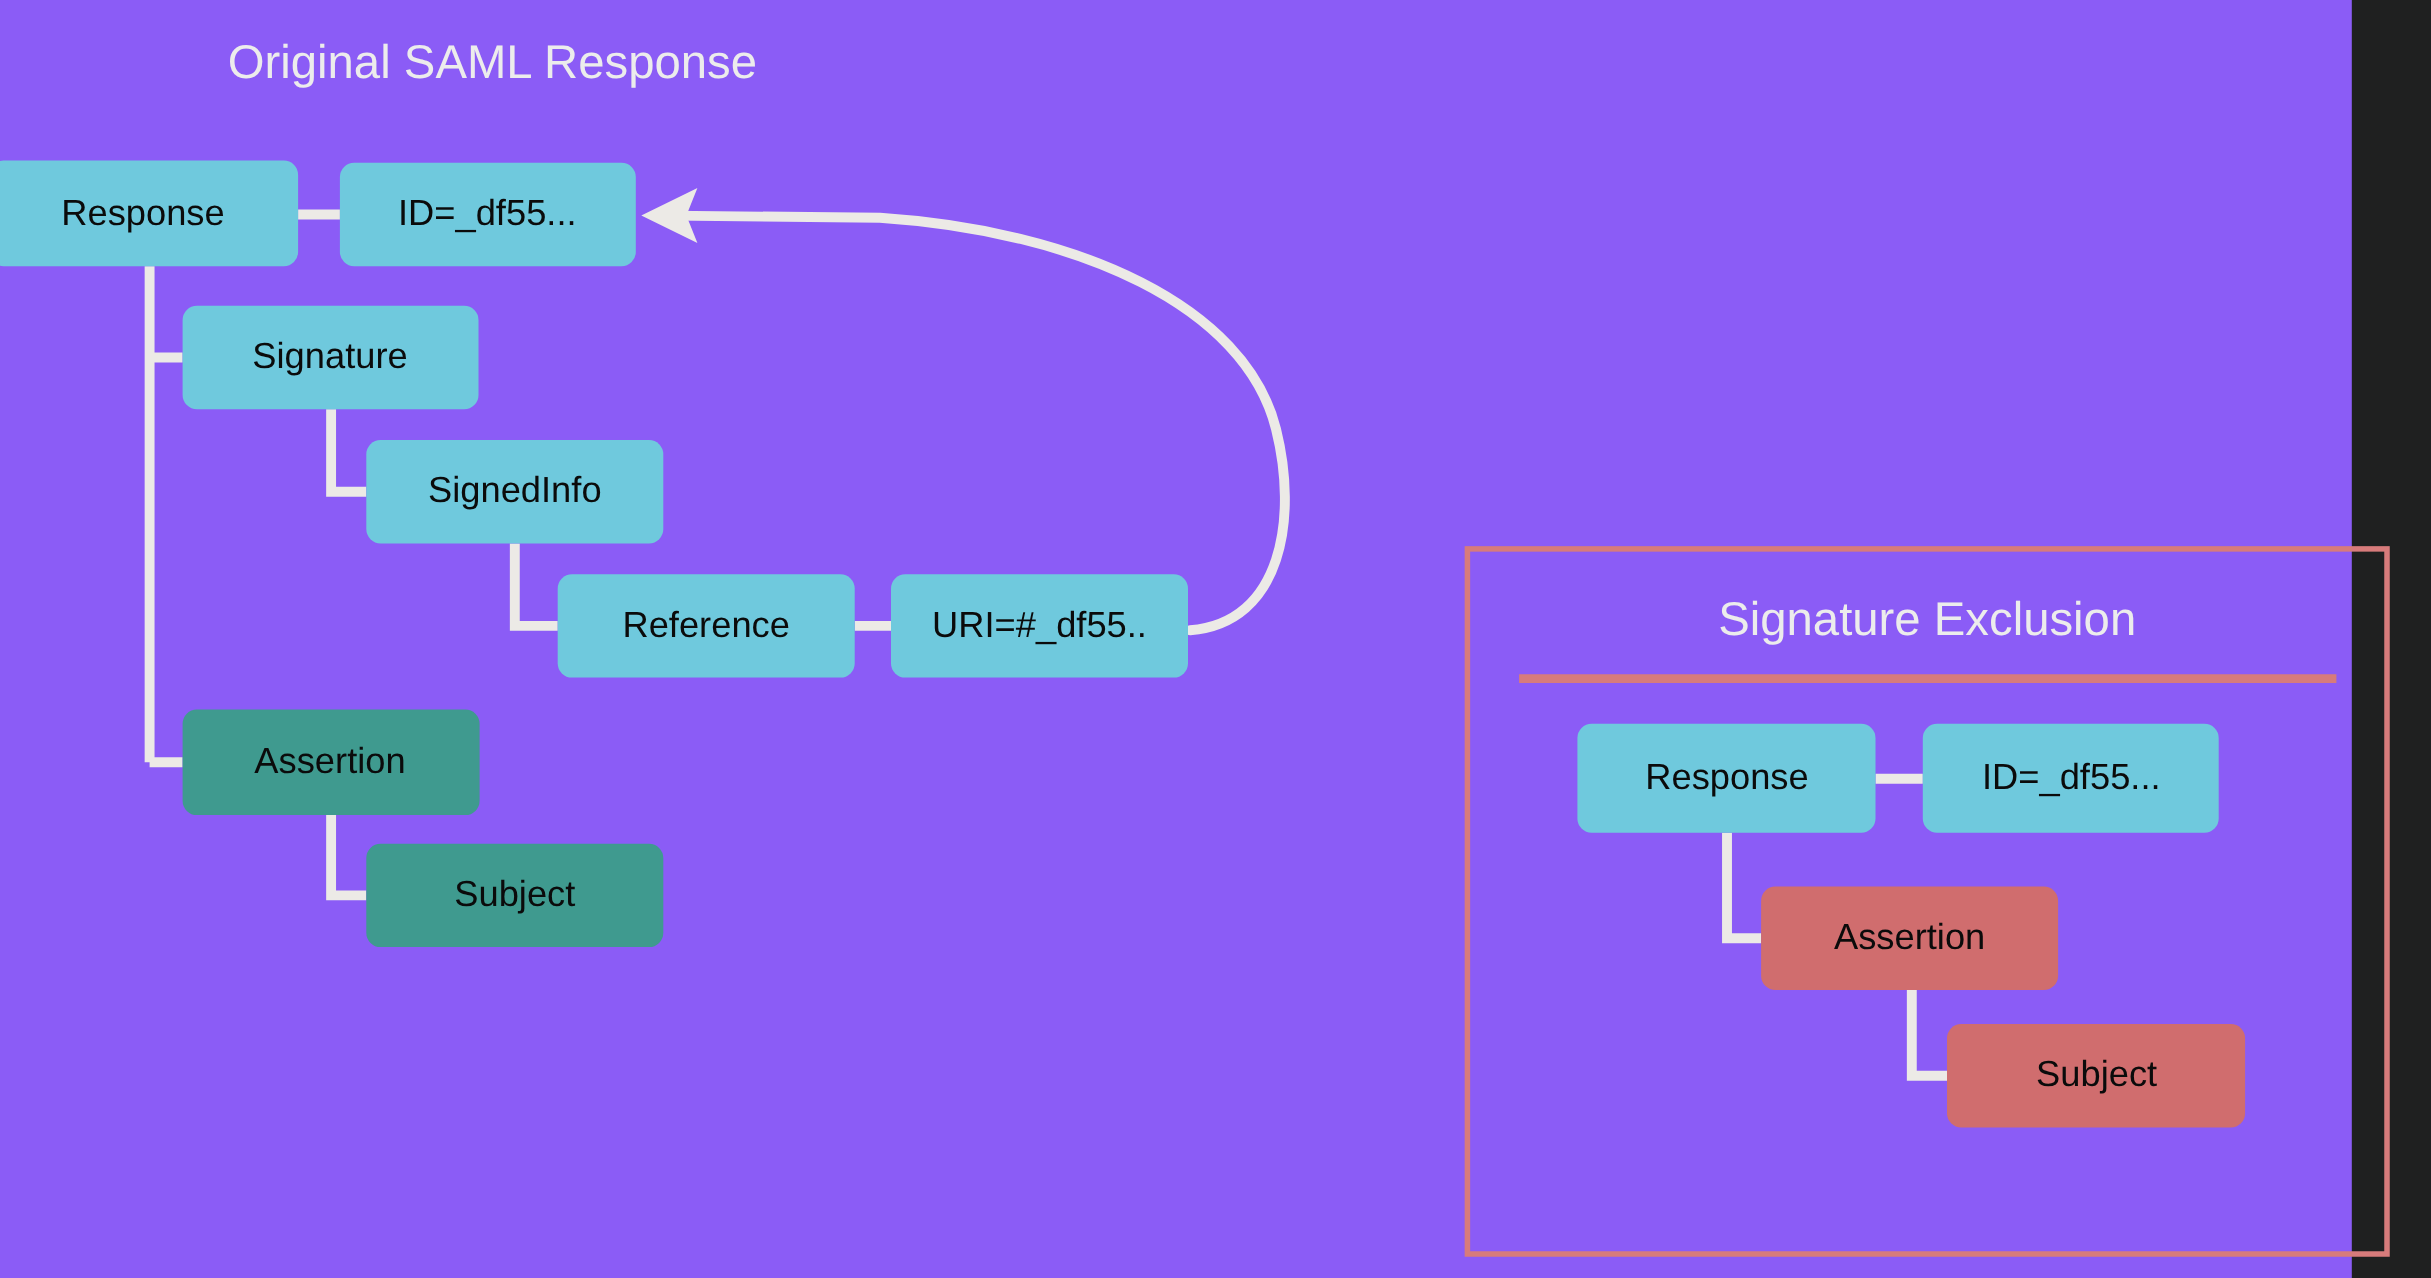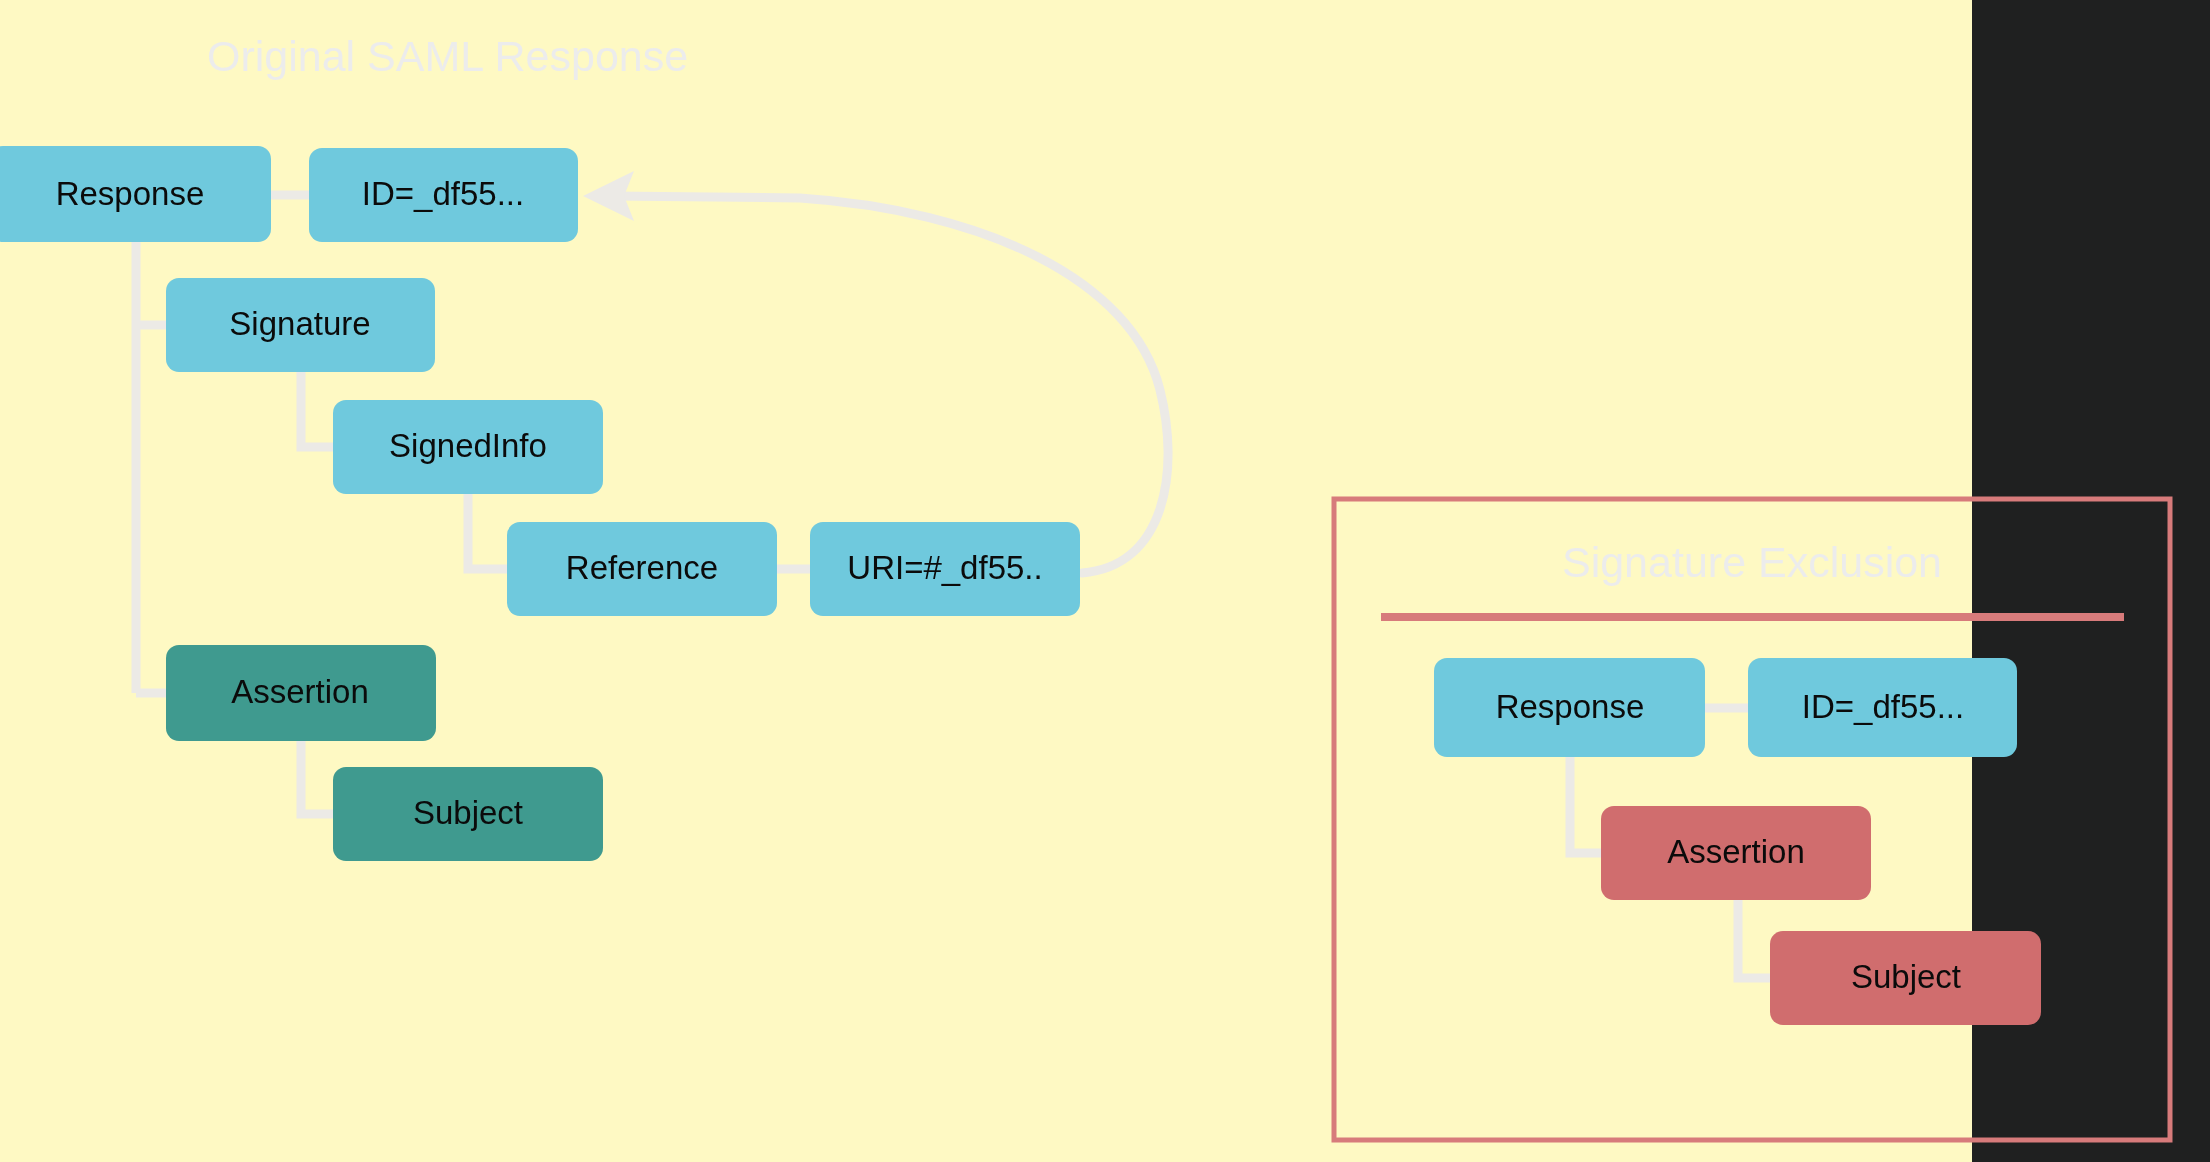--- a/index.html
+++ b/index.html
@@ -9,23 +9,23 @@
     background: #1f2020;
   }
   body {
     width: 2210px;
     height: 1162px;
     overflow: hidden;
     font-family: "Liberation Sans", sans-serif;
   }
   #canvas {
     position: relative;
-    width: 1972px;
+    width: 2138px;
     height: 1162px;
-    background: #fef9c3;
+    background: #8b5cf6;
   }
   svg.layer {
     position: absolute;
     left: 0;
     top: 0;
     width: 2210px;
     height: 1162px;
     overflow: visible;
   }
   .node-text {

